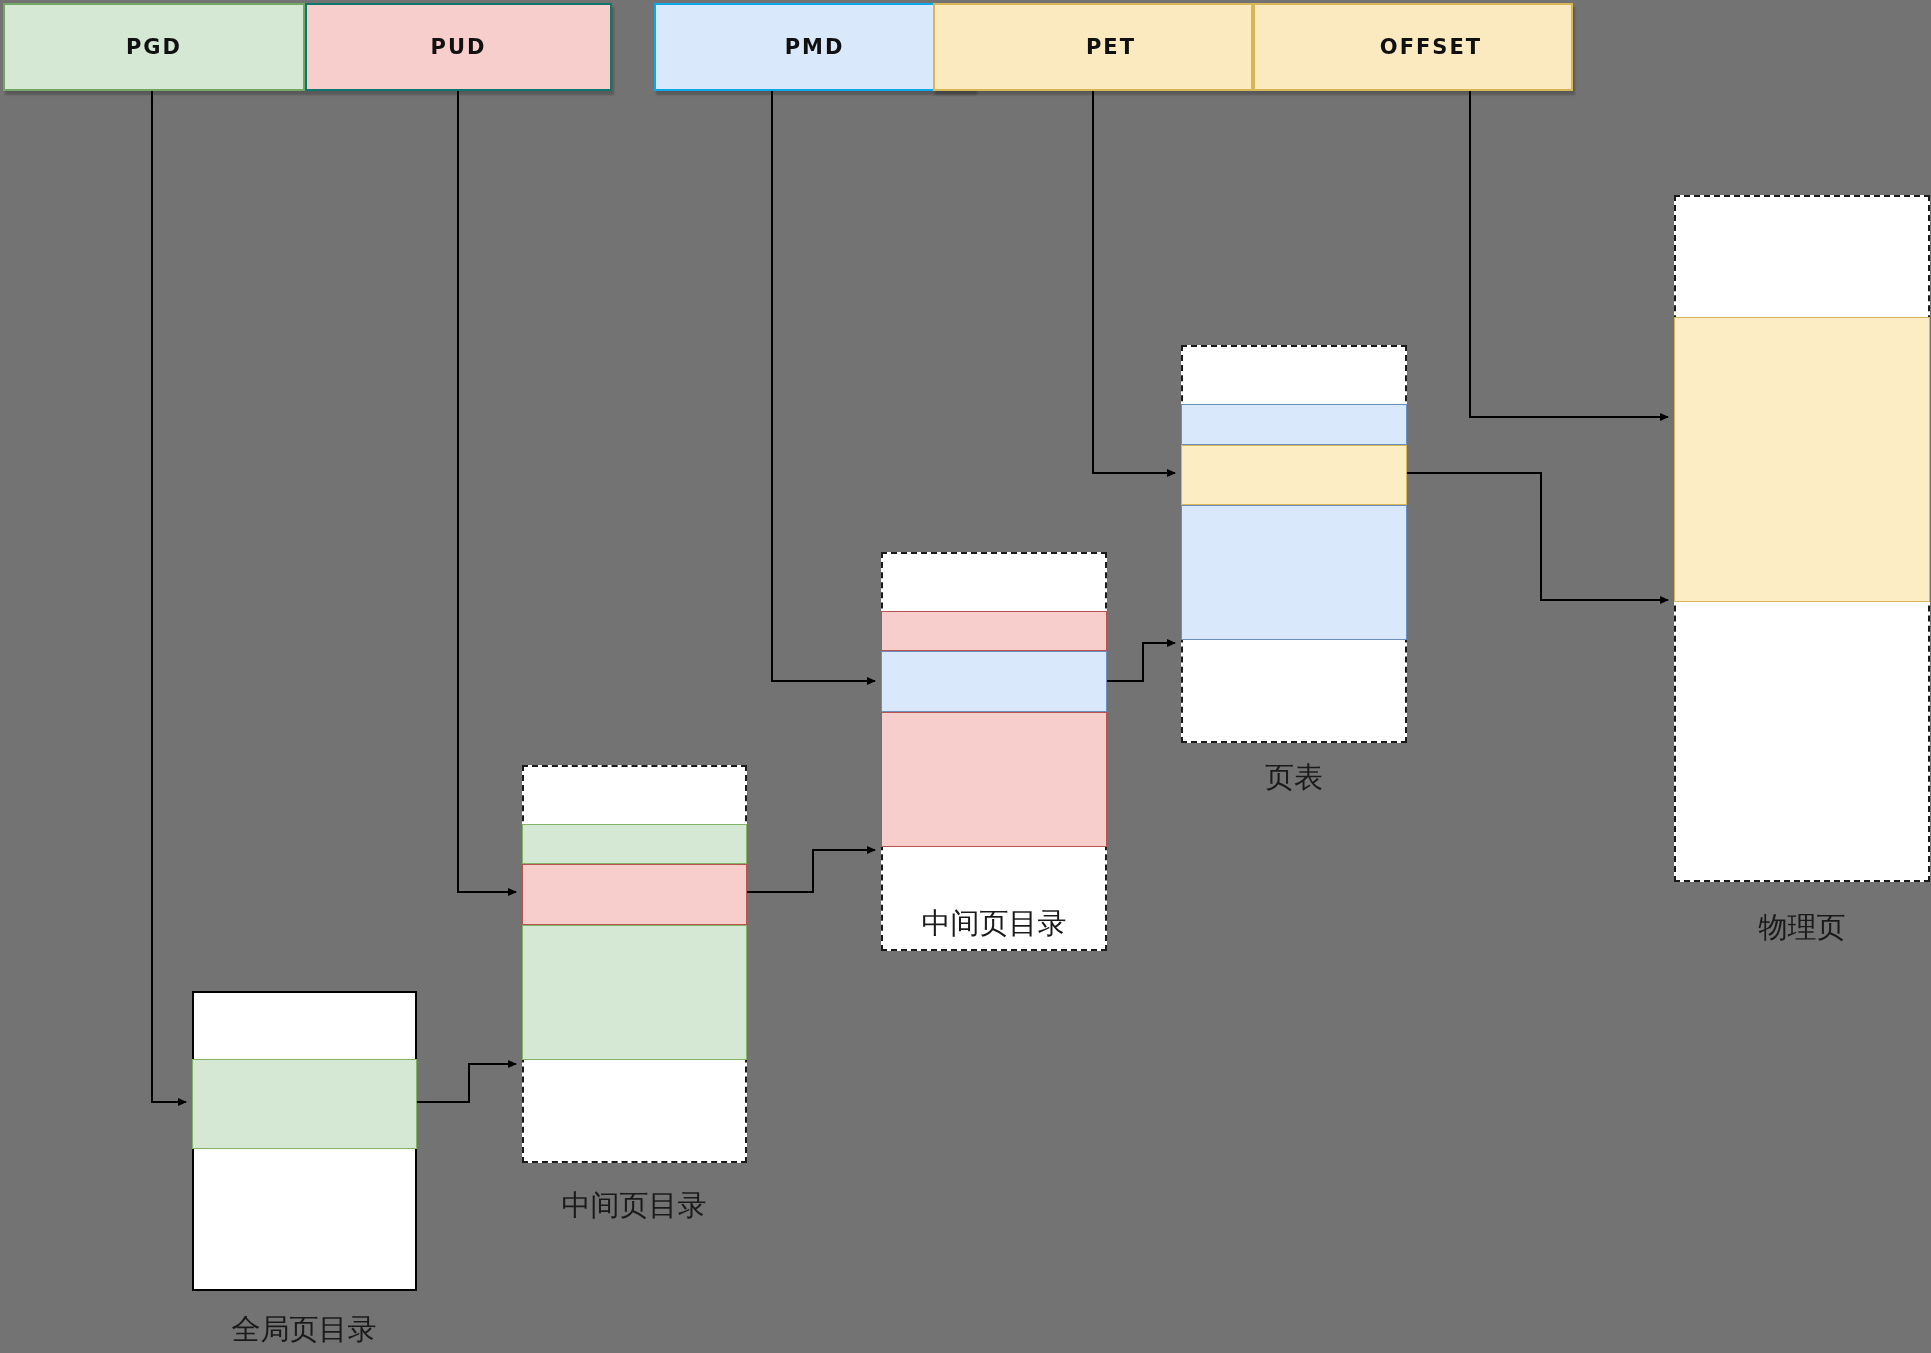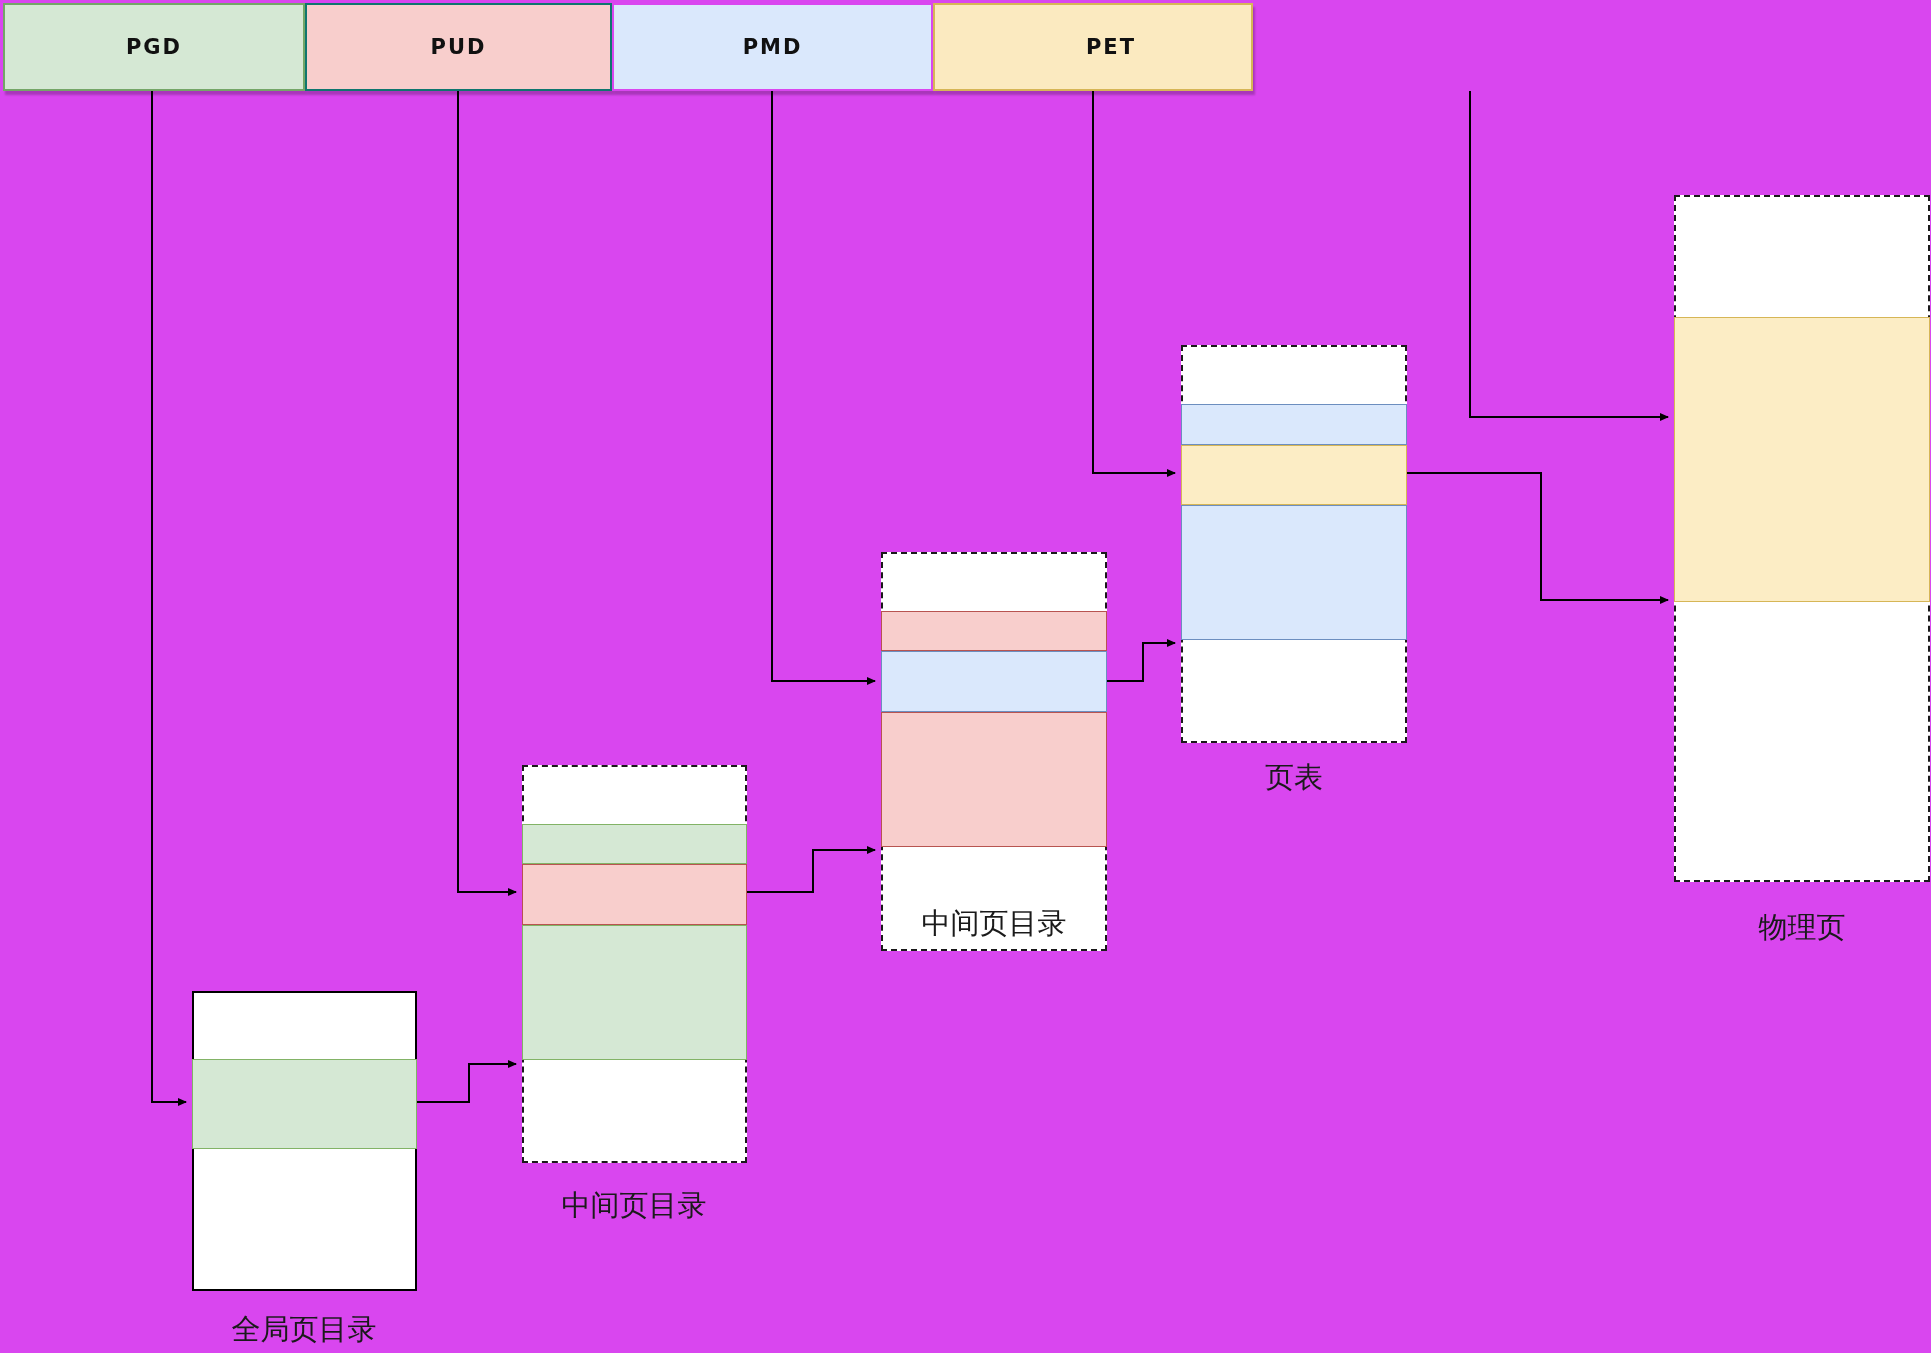--- a/index.html
+++ b/index.html
@@ -5,41 +5,41 @@
   html, body {
     margin: 0;
     padding: 0;
     background: #ffffff;
     font-family: "DejaVu Sans", "Liberation Sans", sans-serif;
   }
   #canvas {
     position: relative;
     width: 1931px;
     height: 1353px;
-    background: #d946ef;
+    background: #737373;
     overflow: hidden;
   }
   
   .seg {
     position: absolute;
     top: 3px;
     height: 88px;
     box-sizing: border-box;
     display: flex;
     align-items: center;
     justify-content: center;
     font-size: 21px;
     font-weight: bold;
     letter-spacing: 2px;
     color: #111;
     box-shadow: 2px 4px 2px rgba(0,0,0,0.22);
   }
   .seg-green  { background: #d5e8d4; border: 2px solid #74a667; }
   .seg-red    { background: #f8cecc; border: 2px solid #0f766e; }
-  .seg-blue   { background: #dae8fc; border: 2px solid #d946ef; }
+  .seg-blue   { background: #dae8fc; border: 2px solid #0ea5e9; margin-left: 42px; }
   .seg-yellow { background: #fbeac0; border: 2px solid #d6b656; padding-left: 36px; }
 
   
   .table {
     position: absolute;
     box-sizing: border-box;
     background: #ffffff;
   }
   .table.solid  { border: 2px solid #000000; }
   .table.dashed { border: 2px dashed #1a1a1a; }
@@ -85,20 +85,23 @@
     <span>PGD</span>
   </div>
   <div class="seg seg-red" style="left:305px;  width:307px;">
     <span>PUD</span>
   </div>
   <div class="seg seg-blue" style="left:612px;  width:321px;">
     <span>PMD</span>
   </div>
   <div class="seg seg-yellow" style="left:933px;  width:320px;">
     <span>PET</span>
+  </div>
+  <div class="seg seg-yellow" style="left:1253px; width:320px;">
+    <span>OFFSET</span>
   </div>
 
   <div class="table solid" style="left:192px; top:991px; width:225px; height:300px;">
     <div class="row row-green" style="top:66px; height:90px;"></div>
   </div>
   <div class="table-label" style="left:189px; top:1310px; width:230px;">全局页目录</div>
 
   <div class="table dashed" style="left:522px; top:765px; width:225px; height:398px;">
     <div class="row row-green" style="top:57px;  height:40px;"></div>
     <div class="row row-red" style="top:97px;  height:61px;"></div>

